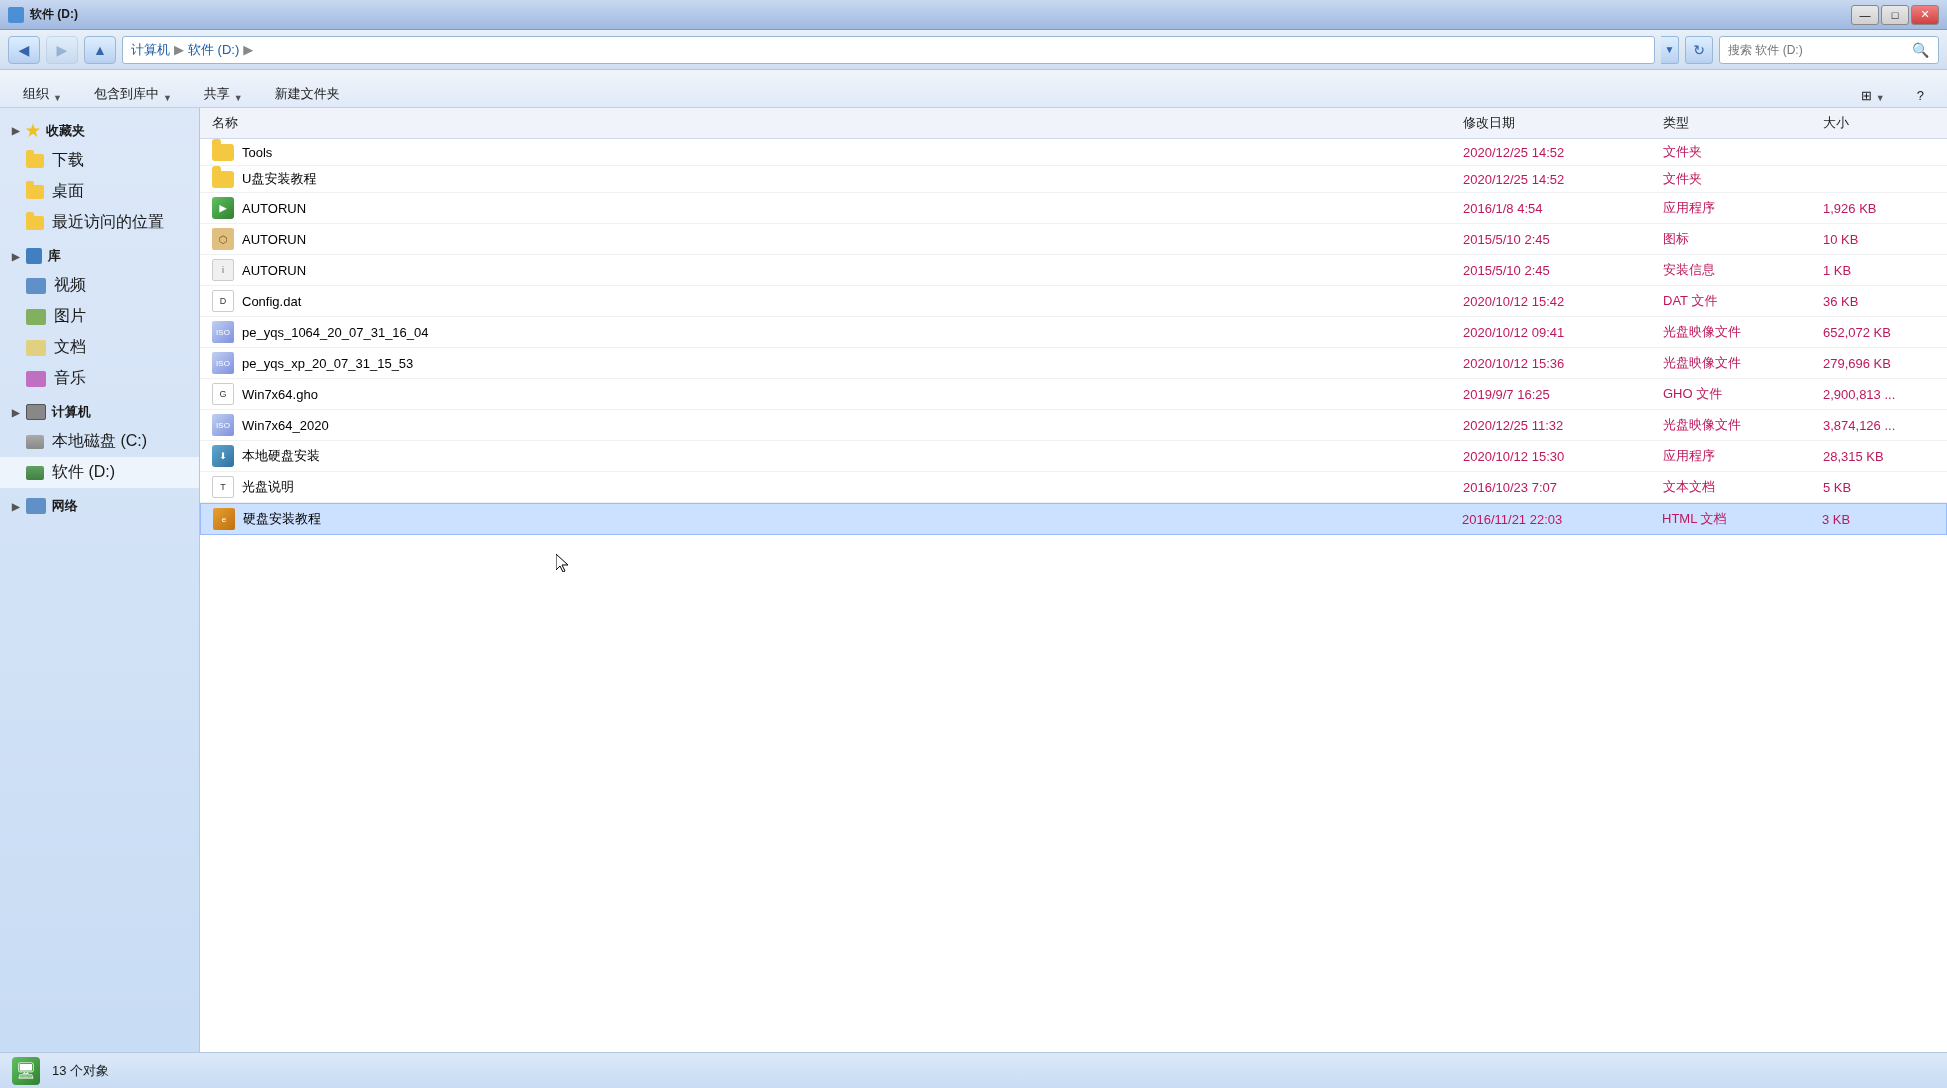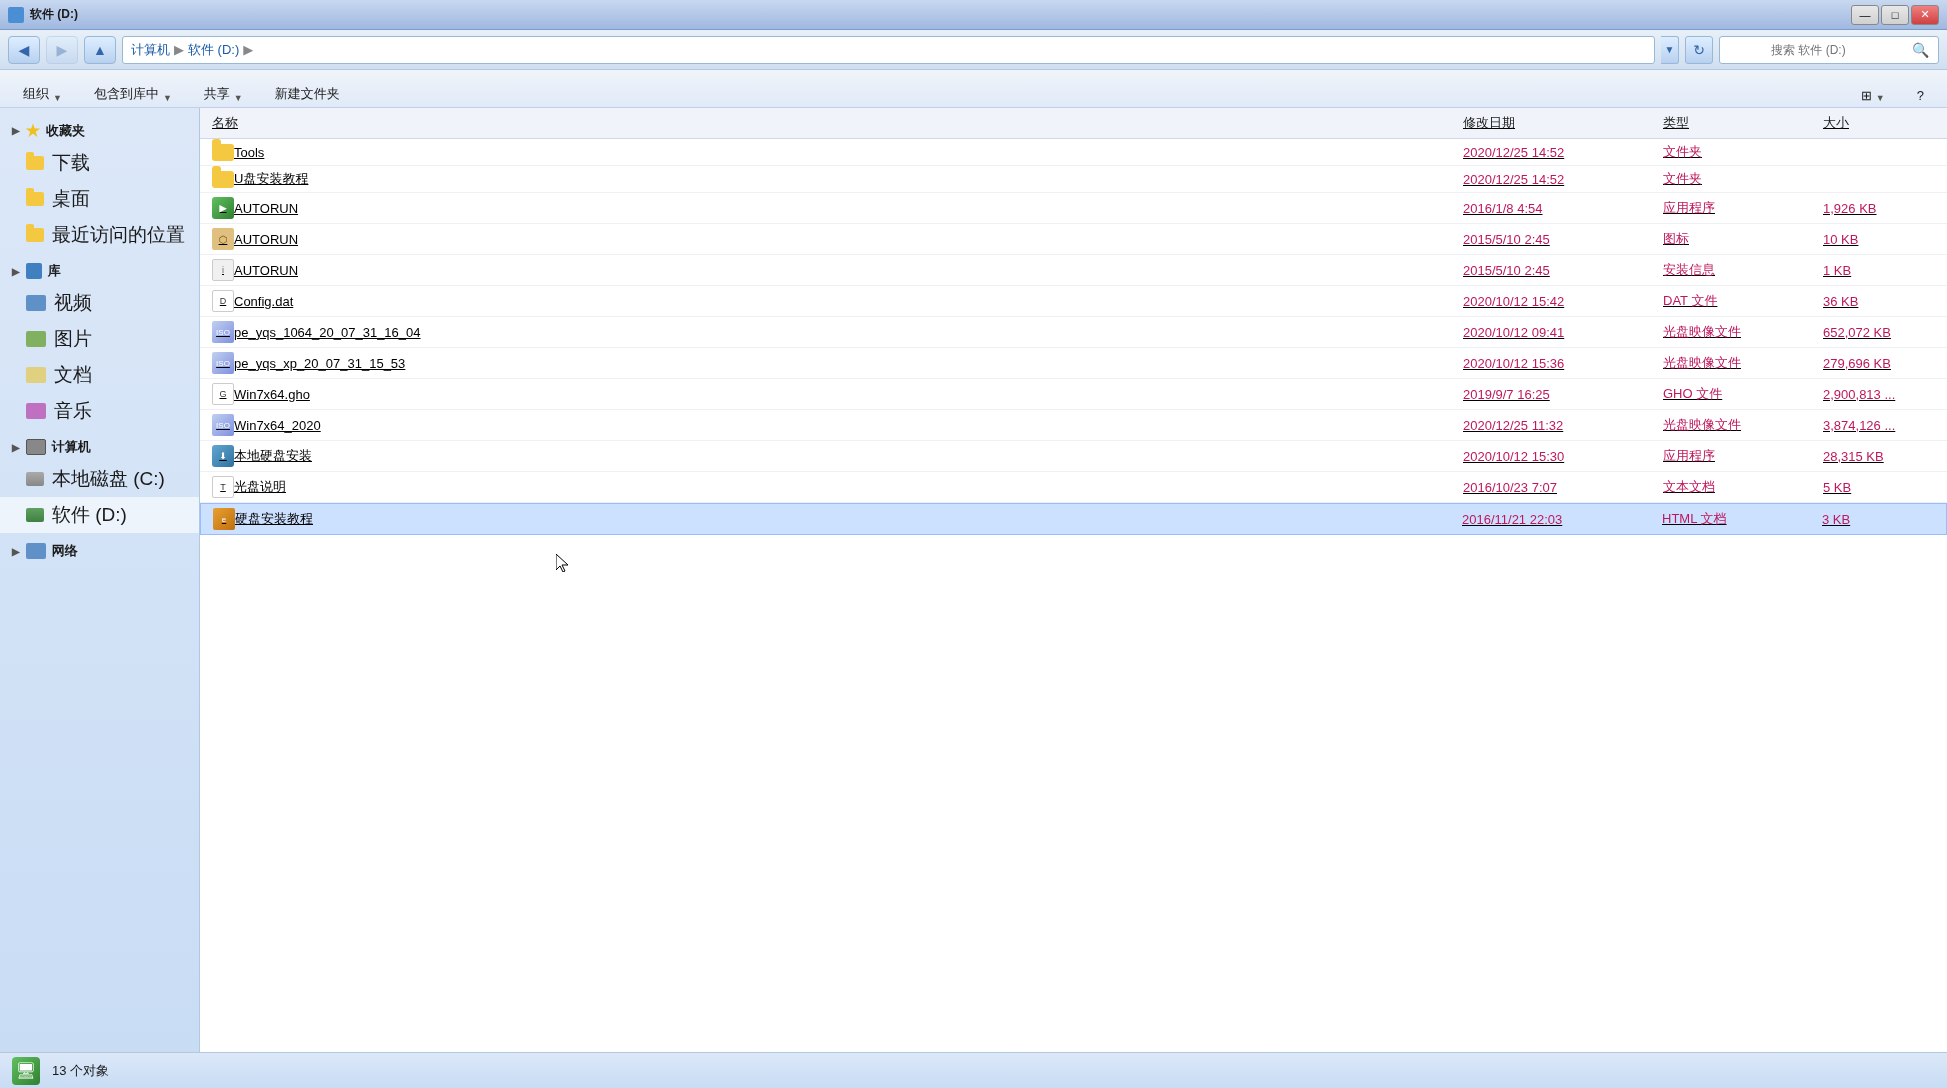--- a/index.html
+++ b/index.html
@@ -200,21 +200,21 @@
       font-size: 13px;
       font-weight: bold;
     }
     .sidebar-item {
       display: flex;
       align-items: center;
       gap: 8px;
       padding: 5px 12px 5px 26px;
       cursor: pointer;
       color: #1a1a1a;
-      font-size: 19px;
+      font-size: 16px;
     }
     .sidebar-item.active {
       background: rgba(255,255,255,0.6);
     }
     .icon-folder {
       width: 18px; height: 14px;
       background: #f5c842;
       border-radius: 0 2px 2px 2px;
       position: relative;
       display: inline-block;
@@ -267,21 +267,20 @@
       border-radius: 2px 2px 0 0;
     }
 
     
     .file-area {
       flex: 1;
       background: white;
       overflow-y: auto;
       display: flex;
       flex-direction: column;
-      text-decoration: underline;
     }
     .file-header {
       display: grid;
       grid-template-columns: 1fr 200px 160px 120px;
       padding: 6px 8px;
       border-bottom: 1px solid #d0d8e8;
       background: #f0f4fa;
       font-size: 13px;
       font-weight: normal;
       color: #1a1a1a;
@@ -302,20 +301,21 @@
       cursor: pointer;
       font-size: 13px;
     }
     .file-row.selected {
       background: #cce0ff;
       border: 1px solid #99bbff;
     }
     .file-name-cell {
       display: flex;
       align-items: center;
+      gap: 8px;
       padding: 0 4px;
     }
     .file-cell {
       padding: 0 4px;
       color: #be185d;
     }
     .fi-folder {
       width: 22px; height: 17px;
       background: #f5c842;
       border-radius: 0 3px 3px 3px;
@@ -494,21 +494,21 @@
   <div class="nav-btn">▲</div>
   <div class="breadcrumb-bar">
     <span class="breadcrumb-item">计算机</span>
     <span class="breadcrumb-sep">▶</span>
     <span class="breadcrumb-item">软件 (D:)</span>
     <span class="breadcrumb-sep">▶</span>
   </div>
   <div class="dropdown-btn">▼</div>
   <div class="refresh-btn">↻</div>
   <div class="search-bar">
-    <input class="search-input" style="width: 100%; border: none; outline: none; font-size: 12px; color: rgb(153, 153, 153); margin-left: 43px;" placeholder="搜索 软件 (D:)">
+    <input class="search-input" style="width: 100%; border: none; outline: none; font-size: 12px; color: rgb(153, 153, 153);" placeholder="搜索 软件 (D:)">
     <span style="color:#aaa;font-size:14px;">🔍</span>
   </div>
 </div>
 
 <div class="toolbar">
   <button class="tool-btn">
     <span>组织</span>
     <span class="arrow">▼</span>
   </button>
   <button class="tool-btn">

